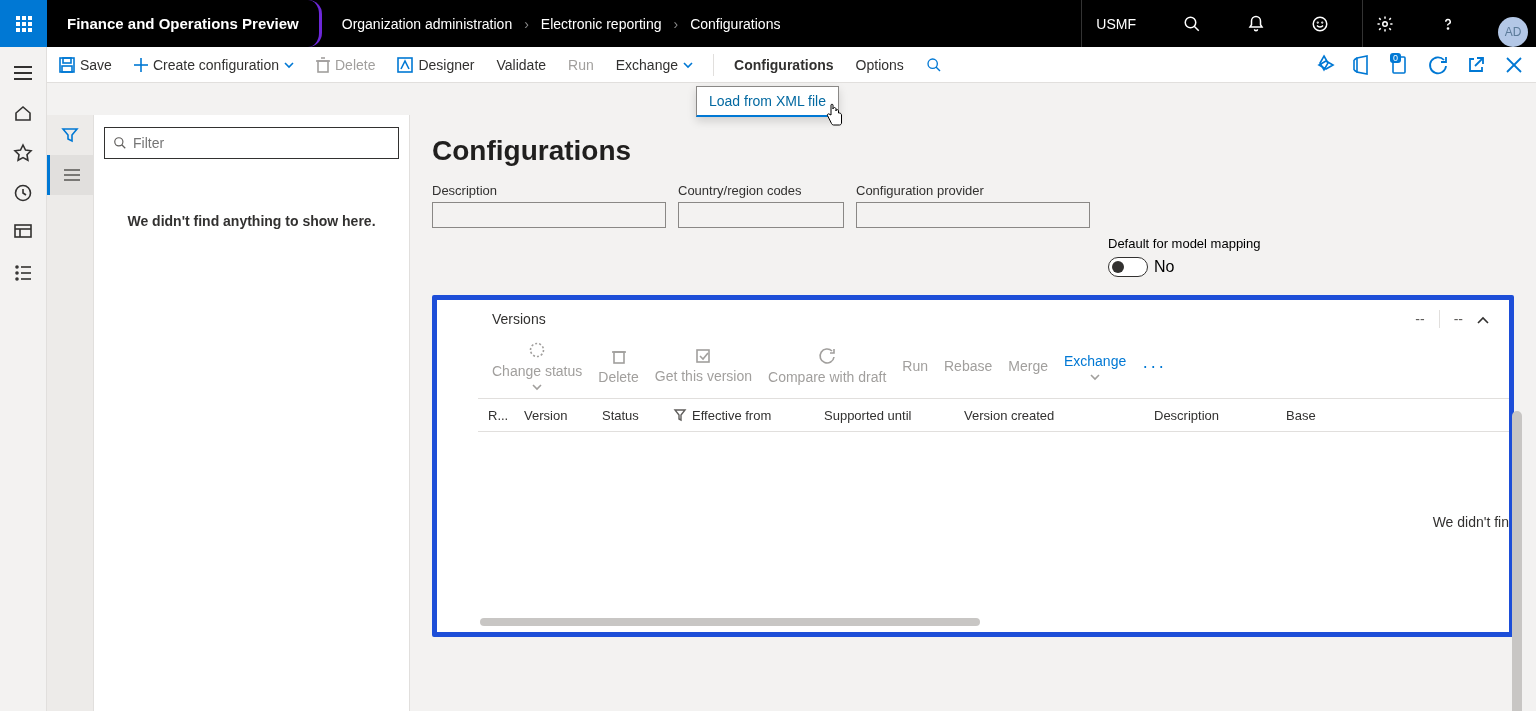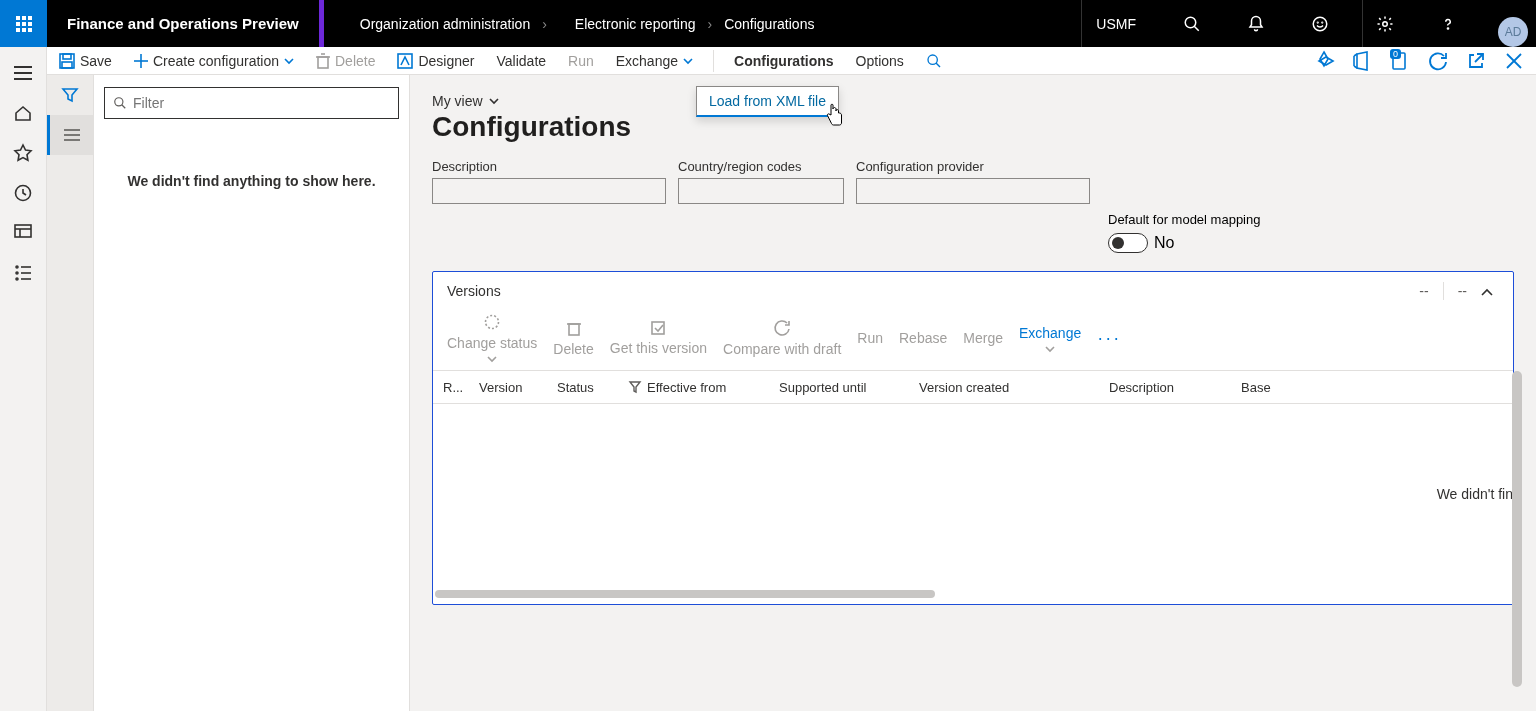--- a/index.html
+++ b/index.html
@@ -15,39 +15,39 @@
     font-size: 14px;
   }
   .nav-waffle {
     width: 47px; height: 47px;
     background: #0078d4;
     display: flex; align-items: center; justify-content: center;
     cursor: pointer;
   }
   .waffle-grid { display: grid; grid-template-columns: repeat(3,4px); grid-template-rows: repeat(3,4px); gap: 2px; }
   .waffle-grid span { background:#fff; width:4px; height:4px; }
-  .nav-title { padding: 0 20px; font-weight: 600; font-size: 15px; border-right: 5px solid #6d28d9; height:100%; display:flex; align-items:center; }
+  .nav-title { padding: 0 20px; font-weight: 600; font-size: 15px; border-right: 3px solid #6d28d9; height:100%; display:flex; align-items:center;border-radius:14px; }
   .breadcrumbs { display:flex; align-items:center; padding-left: 20px; gap: 12px; flex:1; }
-  .breadcrumbs a { color:#fff; text-decoration:none; cursor:pointer;margin-left:16px; }
+  .breadcrumbs a { color:#fff; text-decoration:none; cursor:pointer; }
   .breadcrumbs .cur { color:#fff; }
   .bc-sep { color:#888; }
   .nav-right { display:flex; align-items:flex-end; height:100%;gap:20px; }
   .nav-company { padding: 0 14px; height:100%; display:flex; align-items:center; border-left:1px solid #333; }
   .nav-icon { width:44px; height:47px; display:flex; align-items:center; justify-content:center; cursor:pointer; color:#fff; }
   .nav-icon.sep { border-left:1px solid #333; }
   .avatar { width:30px; height:30px; border-radius:50%; background:#b3c7e6; color:#4a6; display:flex; align-items:center; justify-content:center; font-size:12px; color:#5b7a99; margin:0 8px; }
 
   
   .layout { display:flex; height: calc(100% - 47px); }
   .rail { width:47px; background:#f3f2f1; border-right:1px solid #e1dfdd; display:flex; flex-direction:column; align-items:center; padding-top:6px; }
   .rail-item { width:47px; height:40px; display:flex; align-items:center; justify-content:center; color:#323130; cursor:pointer; }
   .rail-item svg { stroke:#323130; }
 
   .main { flex:1; display:flex; flex-direction:column; background:#f3f2f1; }
-  .actionbar { height:28px; background:#fff; border-bottom:1px solid #e1dfdd; display:flex; align-items:center; padding: 8px 10px; gap: 18px; font-size:14px; color:#323130; position:relative; }
+  .actionbar { height:36px; background:#fff; border-bottom:1px solid #e1dfdd; display:flex; align-items:center; padding: 8px 10px; gap: 18px; font-size:14px; color:#323130; position:relative; }
   .ab-btn { display:flex; align-items:center; gap:5px; cursor:pointer; padding: 4px 2px; }
   .ab-btn.disabled { color:#a19f9d; cursor:default; }
   .ab-btn.disabled svg { stroke:#a19f9d; fill:none; }
   .ab-btn svg { stroke:#0078d4; }
   .ab-sep { width:1px; height:22px; background:#e1dfdd; }
   .ab-btn.plain { color:#323130; }
   .ab-spacer { flex:1; }
   .ab-right { display:flex; align-items:center; gap:14px; }
   .ab-right .ic { cursor:pointer; color:#0078d4; display:flex; align-items:center; justify-content:center; width:24px; height:24px; }
   .ab-right .ic.blueB { position:relative; }
@@ -61,21 +61,21 @@
     padding: 6px 12px;
     font-size:14px; color:#0369a1;
     box-shadow: 0 4px 10px rgba(0,0,0,.15);
     z-index: 50;
   }
   .cursor-hand {
     position:absolute; top:56px; left:778px; z-index:60; pointer-events:none;
   }
 
   
-  .body { flex:1; display:flex; overflow:hidden; }
+  .body { flex:1; display:flex; overflow:hidden;margin-top:32px; }
   .side2 { width:47px; background:#edebe9; border-right:1px solid #e1dfdd; display:flex; flex-direction:column; align-items:center; }
   .side2 .sitem { width:47px; height:40px; display:flex; align-items:center; justify-content:center; cursor:pointer; color:#0078d4; }
   .side2 .sitem.active { background:#e1dfdd; border-left:3px solid #0078d4; }
 
   .filterpane { width:316px; background:#fff; border-right:1px solid #e1dfdd; padding:12px 10px; }
   .filterbox { border:1px solid #323130; height:32px; display:flex; align-items:center; padding:0 8px; gap:6px; }
   .filterbox input { border:none; outline:none; flex:1; font-size:14px; background:transparent; }
   .emptymsg { text-align:center; color:#323130; font-size:14px; margin-top:54px;font-weight:bold; }
 
   .content { flex:1; overflow:auto; padding: 18px 22px 10px 22px; position:relative; }
@@ -88,21 +88,21 @@
   .field .inp { height:26px; border:1px solid #8a8886; background:#f3f2f1; }
   .fw-name .inp{ width:234px;} .fw-desc .inp{width:234px;} .fw-cc .inp{width:166px;} .fw-cp .inp{width:234px;}
 
   .toggle-row { display:flex; flex-direction:column; gap:6px; margin-left: 676px; margin-top:-4px; }
   .toggle-row label { font-size:13px; }
   .toggle { display:flex; align-items:center; gap:6px; }
   .toggle .track { width:40px; height:20px; border:1px solid #323130; border-radius:10px; position:relative; background:#fff; }
   .toggle .knob { width:12px; height:12px; border-radius:50%; background:#323130; position:absolute; top:3px; left:3px; }
 
   
-  .panel { background:#fff; border:1px solid #1d4ed8; border-radius:2px; margin-top:18px; }
+  .panel { background:#fff; border:5px solid #1d4ed8; border-radius:2px; margin-top:18px;padding-left:41px; }
   .panel-hd { display:flex; align-items:center; padding:10px 14px; font-size:14px; color:#323130; }
   .panel-hd .pt { flex:1; }
   .panel-hd .dash { color:#605e5c; padding:0 8px; }
   .panel-hd .chev { cursor:pointer; padding:0 6px; }
   .panel-hd .vline { width:1px; height:18px; background:#e1dfdd; margin:0 6px; }
 
   .panel-tb { display:flex; align-items:center; gap:16px; padding:4px 14px 8px 14px; font-size:14px; }
   .pbtn { display:flex; align-items:center; gap:5px; color:#a19f9d; cursor:default;flex-direction:column; }
   .pbtn svg { stroke:#a19f9d; }
   .pbtn.active { color:#0078d4; cursor:pointer; }
@@ -371,26 +371,20 @@
           <svg width="14" height="14" viewBox="0 0 24 24" fill="none" stroke="#605e5c" stroke-width="2">
               <circle cx="10" cy="10" r="7"></circle>
               <line x1="21" y1="21" x2="15" y2="15"></line>
             </svg>
           <input type="text" placeholder="Filter" style="">
         </div>
         <div class="emptymsg">We didn't find anything to show here.</div>
       </div>
 
       <div class="content">
-        <div class="viewrow">
-          <span>My view</span>
-          <svg width="10" height="6" stroke="#323130" stroke-width="1.6" fill="none">
-              <path d="M1 1l4 4 4-4"></path>
-            </svg>
-        </div>
         <div class="pagetitle">Configurations</div>
 
         <div class="fieldsrow">
           <div class="field fw-desc">
             <label>Description</label>
             <div class="inp"></div>
           </div>
           <div class="field fw-cc">
             <label>Country/region codes</label>
             <div class="inp"></div>

